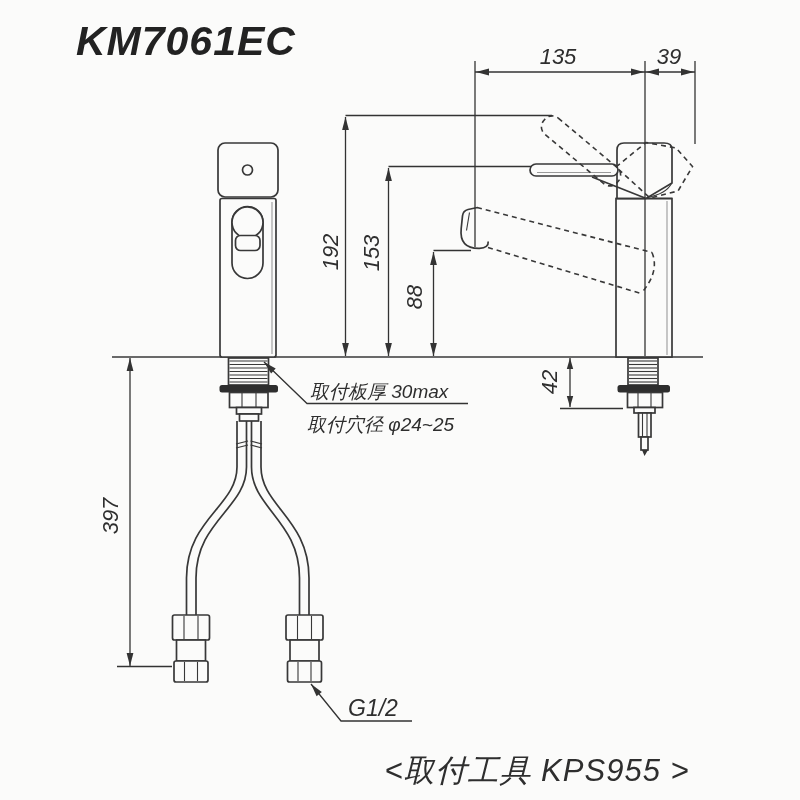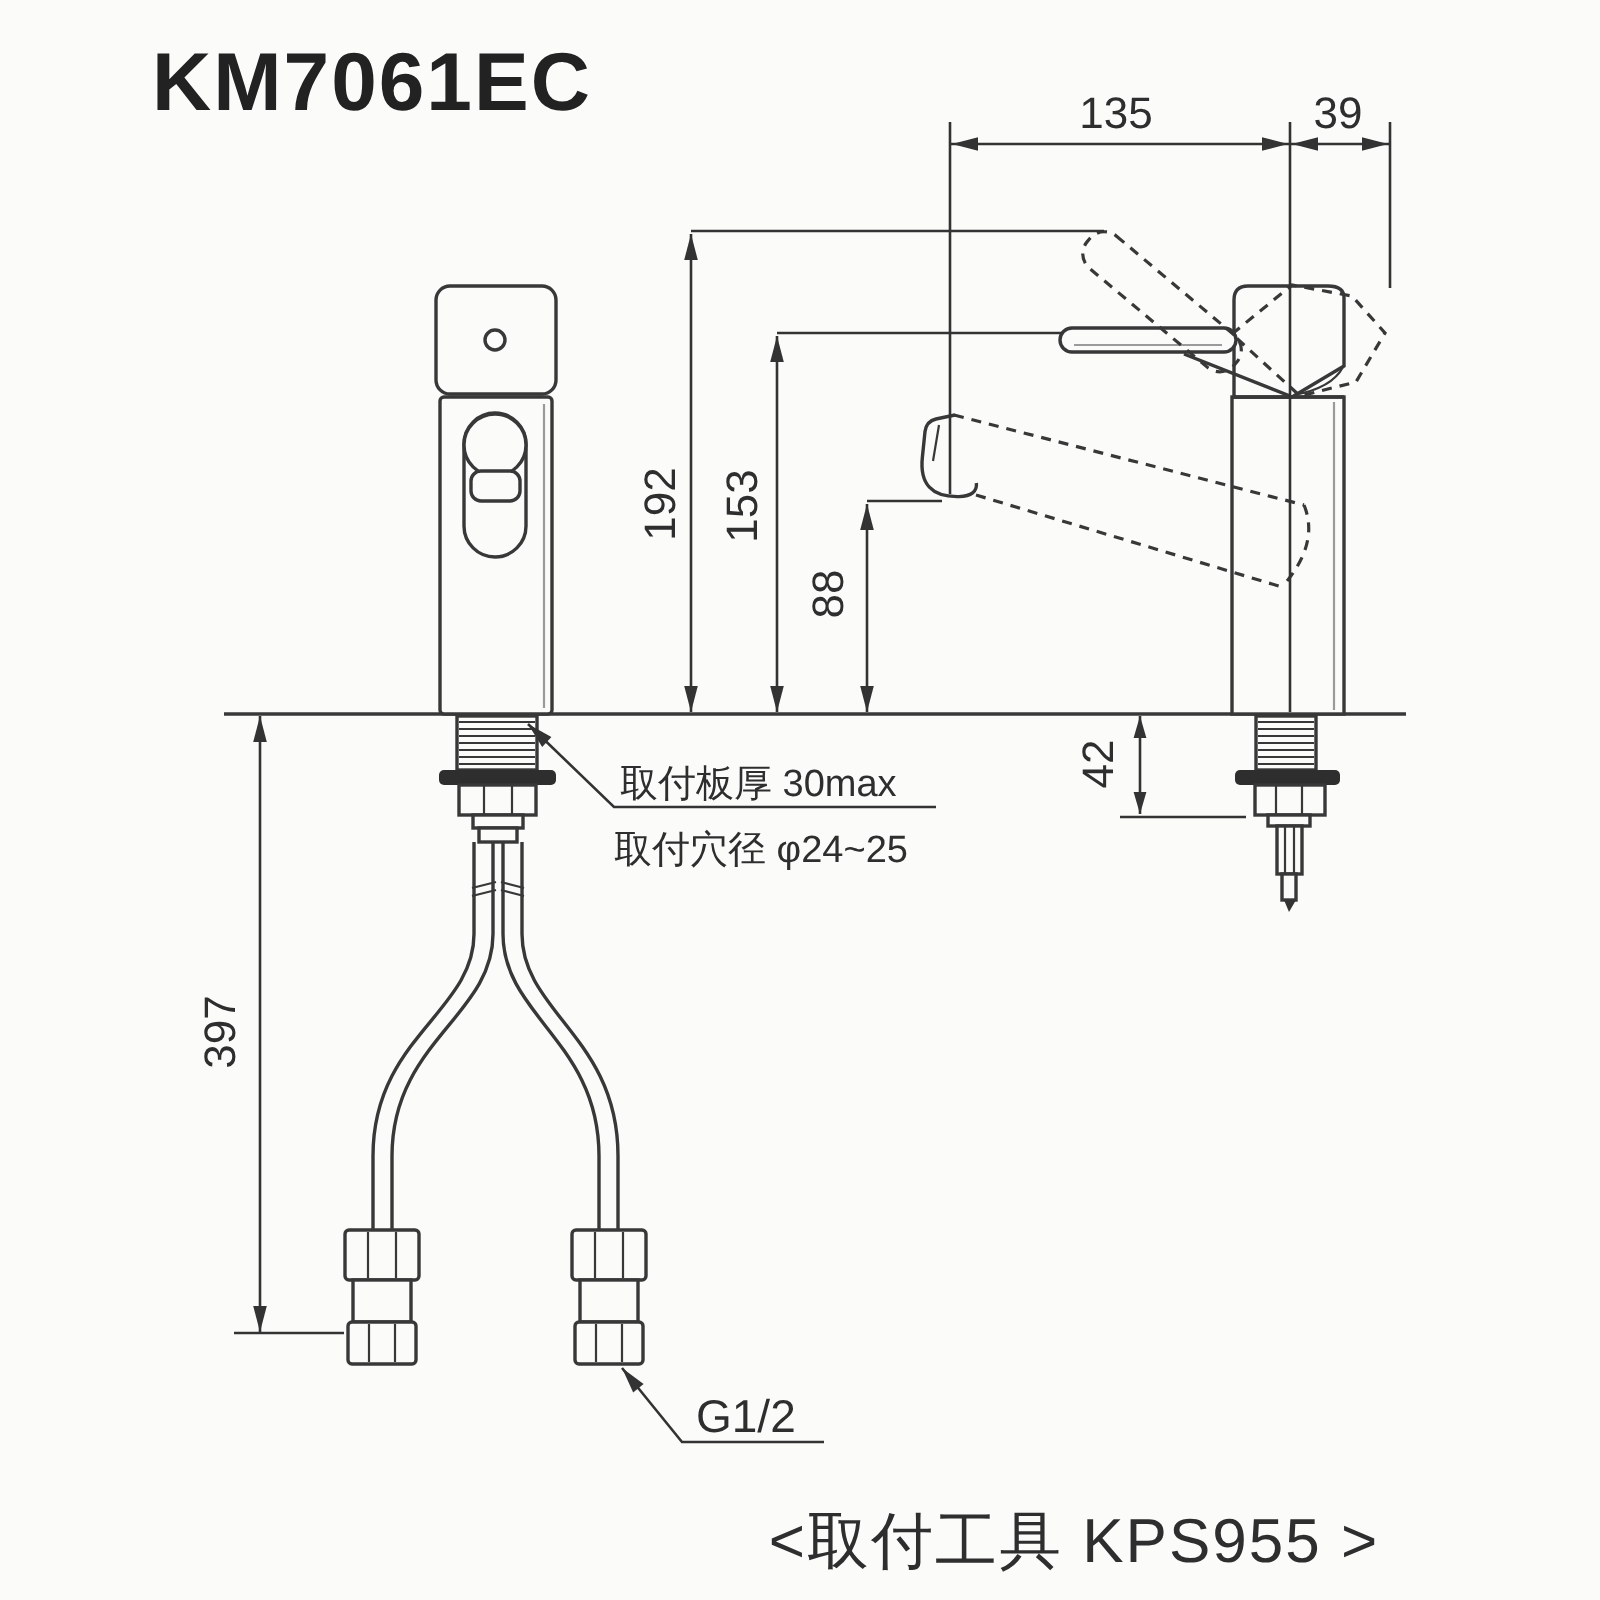--- a/index.html
+++ b/index.html
@@ -1,16 +1,16 @@
 <!DOCTYPE html>
 <html><head>
 <meta charset="utf-8">
 <style>
   html,body{margin:0;padding:0;background:#fbfbfa;}
-  .page{position:relative;width:704px;height:800px;background:#fbfbfa;overflow:hidden;}
+  .page{position:relative;width:704px;height:800px;background:#fbfbfa;overflow:hidden;font-style:italic;}
   svg{display:block;}
   svg text{font-family:"Liberation Sans","DejaVu Sans",sans-serif;fill:#2e2e2e;}
   .t-title{font-size:41px;font-weight:600;letter-spacing:1px;fill:#222;}
   .t-dim{font-size:22px;}
   .t-note{font-size:19px;}
   .t-thread{font-size:23px;}
   .t-tool{font-size:31px;letter-spacing:1px;}
   .ln{stroke:#383838;stroke-width:1.7;fill:none;}
   .fillbg{fill:#fbfbfa;}
   .thin{stroke:#383838;stroke-width:1.1;fill:none;}

